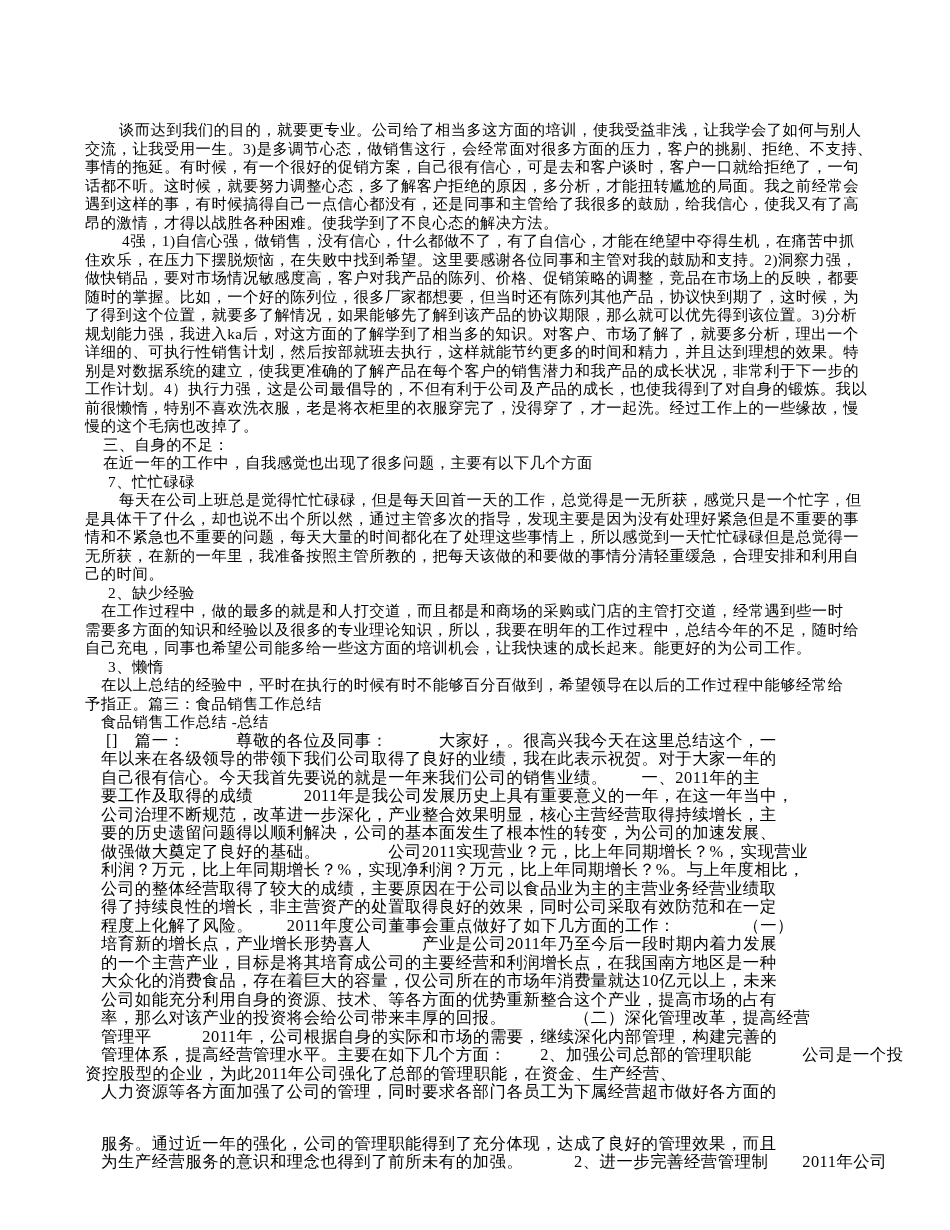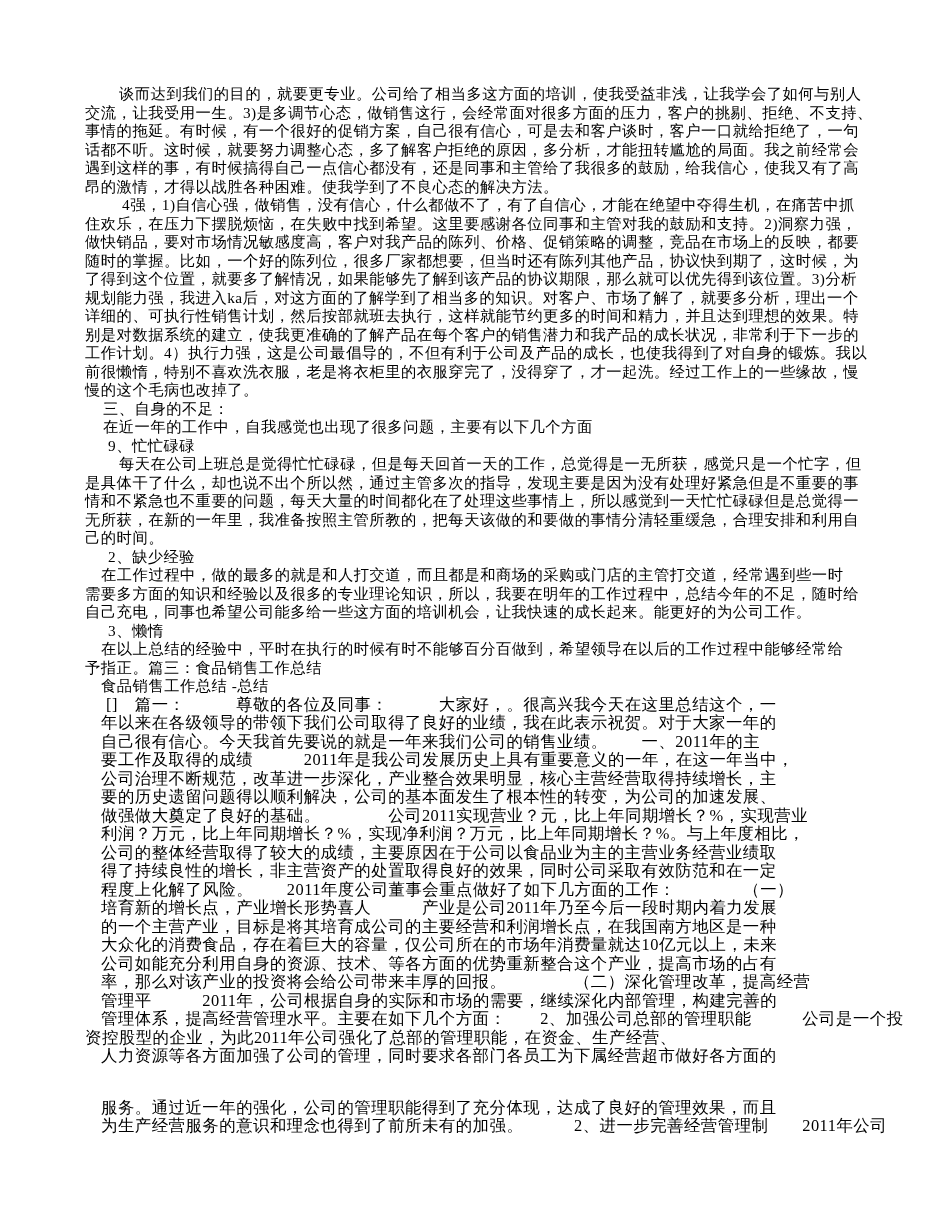--- a/index.html
+++ b/index.html
@@ -29,40 +29,40 @@
     letter-spacing: 0.5px;
   }
   .part-a { font-size: 15.3px; }
   .part-b { font-size: 16.4px; }
 </style>
 </head>
 <body>
 
 <div class="doc">
   <div class="textblock" style="color: rgb(0, 0, 0);">
-      <div class="line part-a" style="padding-left: 34px;">谈而达到我们的目的，就要更专业。公司给了相当多这方面的培训，使我受益非浅，让我学会了如何与别人</div>
+      <div class="line part-a" style="padding-left: 34px; margin-top: 36px;">谈而达到我们的目的，就要更专业。公司给了相当多这方面的培训，使我受益非浅，让我学会了如何与别人</div>
       <div class="line part-a" style="padding-left: 0px;">交流，让我受用一生。3)是多调节心态，做销售这行，会经常面对很多方面的压力，客户的挑剔、拒绝、不支持、</div>
       <div class="line part-a" style="padding-left: 0px;">事情的拖延。有时候，有一个很好的促销方案，自己很有信心，可是去和客户谈时，客户一口就给拒绝了，一句</div>
       <div class="line part-a" style="padding-left: 0px;">话都不听。这时候，就要努力调整心态，多了解客户拒绝的原因，多分析，才能扭转尴尬的局面。我之前经常会</div>
       <div class="line part-a" style="padding-left: 0px;">遇到这样的事，有时候搞得自己一点信心都没有，还是同事和主管给了我很多的鼓励，给我信心，使我又有了高</div>
       <div class="line part-a" style="padding-left: 0px;">昂的激情，才得以战胜各种困难。使我学到了不良心态的解决方法。</div>
       <div class="line part-a" style="padding-left: 37px;">4强，1)自信心强，做销售，没有信心，什么都做不了，有了自信心，才能在绝望中夺得生机，在痛苦中抓</div>
       <div class="line part-a" style="padding-left: 0px;">住欢乐，在压力下摆脱烦恼，在失败中找到希望。这里要感谢各位同事和主管对我的鼓励和支持。2)洞察力强，</div>
       <div class="line part-a" style="padding-left: 0px;">做快销品，要对市场情况敏感度高，客户对我产品的陈列、价格、促销策略的调整，竞品在市场上的反映，都要</div>
       <div class="line part-a" style="padding-left: 0px;">随时的掌握。比如，一个好的陈列位，很多厂家都想要，但当时还有陈列其他产品，协议快到期了，这时候，为</div>
       <div class="line part-a" style="padding-left: 0px;">了得到这个位置，就要多了解情况，如果能够先了解到该产品的协议期限，那么就可以优先得到该位置。3)分析</div>
       <div class="line part-a" style="padding-left: 0px;">规划能力强，我进入ka后，对这方面的了解学到了相当多的知识。对客户、市场了解了，就要多分析，理出一个</div>
       <div class="line part-a" style="padding-left: 0px;">详细的、可执行性销售计划，然后按部就班去执行，这样就能节约更多的时间和精力，并且达到理想的效果。特</div>
       <div class="line part-a" style="padding-left: 0px;">别是对数据系统的建立，使我更准确的了解产品在每个客户的销售潜力和我产品的成长状况，非常利于下一步的</div>
       <div class="line part-a" style="padding-left: 0px;">工作计划。4）执行力强，这是公司最倡导的，不但有利于公司及产品的成长，也使我得到了对自身的锻炼。我以</div>
       <div class="line part-a" style="padding-left: 0px;">前很懒惰，特别不喜欢洗衣服，老是将衣柜里的衣服穿完了，没得穿了，才一起洗。经过工作上的一些缘故，慢</div>
       <div class="line part-a" style="padding-left: 0px;">慢的这个毛病也改掉了。</div>
       <div class="line part-a" style="padding-left: 18px;">三、自身的不足：</div>
       <div class="line part-a" style="padding-left: 18px;">在近一年的工作中，自我感觉也出现了很多问题，主要有以下几个方面</div>
-      <div class="line part-a" style="padding-left: 23px;">9、忙忙碌碌</div>
+      <div class="line part-a" style="padding-left: 23px;">7、忙忙碌碌</div>
       <div class="line part-a" style="padding-left: 34px;">每天在公司上班总是觉得忙忙碌碌，但是每天回首一天的工作，总觉得是一无所获，感觉只是一个忙字，但</div>
       <div class="line part-a" style="padding-left: 0px;">是具体干了什么，却也说不出个所以然，通过主管多次的指导，发现主要是因为没有处理好紧急但是不重要的事</div>
       <div class="line part-a" style="padding-left: 0px;">情和不紧急也不重要的问题，每天大量的时间都化在了处理这些事情上，所以感觉到一天忙忙碌碌但是总觉得一</div>
       <div class="line part-a" style="padding-left: 0px;">无所获，在新的一年里，我准备按照主管所教的，把每天该做的和要做的事情分清轻重缓急，合理安排和利用自</div>
       <div class="line part-a" style="padding-left: 0px;">己的时间。</div>
       <div class="line part-a" style="padding-left: 23px;">2、缺少经验</div>
       <div class="line part-a" style="padding-left: 16px;">在工作过程中，做的最多的就是和人打交道，而且都是和商场的采购或门店的主管打交道，经常遇到些一时</div>
       <div class="line part-a" style="padding-left: 0px;">需要多方面的知识和经验以及很多的专业理论知识，所以，我要在明年的工作过程中，总结今年的不足，随时给</div>
       <div class="line part-a" style="padding-left: 0px;">自己充电，同事也希望公司能多给一些这方面的培训机会，让我快速的成长起来。能更好的为公司工作。</div>
       <div class="line part-a" style="padding-left: 23px;">3、懒惰</div>

